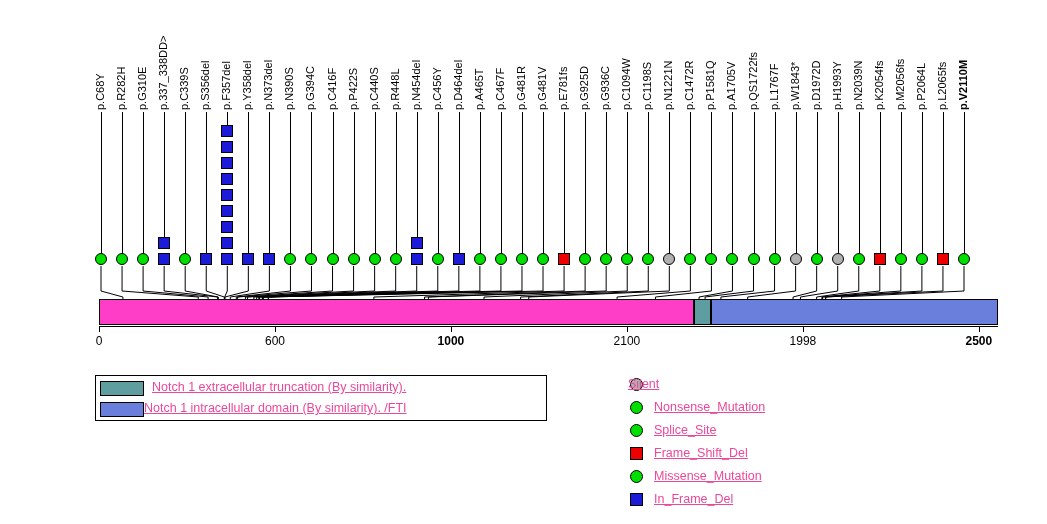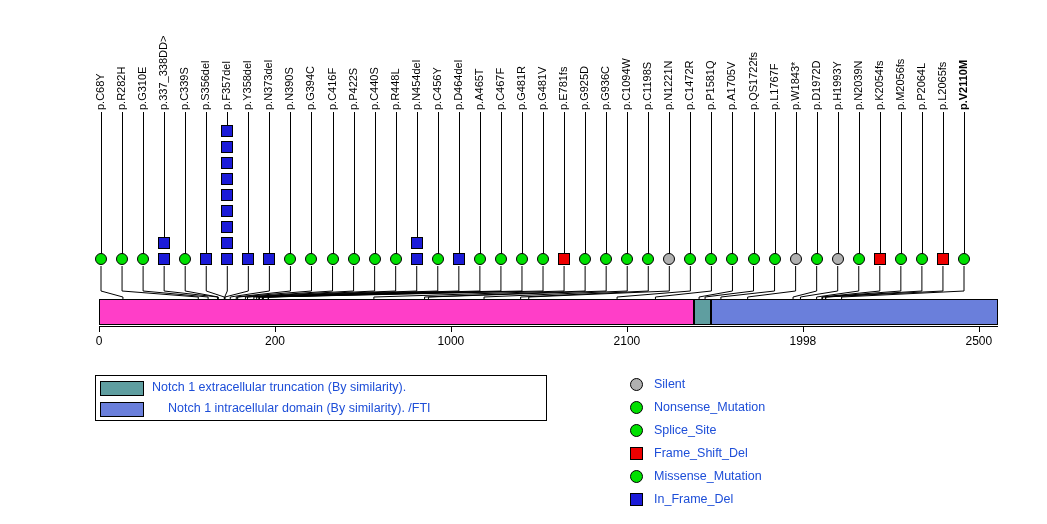--- a/index.html
+++ b/index.html
@@ -21,21 +21,21 @@
   }
   .lollipop-label.bold{font-weight:bold;}
   .stem{position:absolute;width:1px;background:#000;}
   .marker{position:absolute;}
   .marker.circle{border-radius:50%;}
   .domain-track{position:absolute;}
   .axis-line{position:absolute;background:#000;height:1px;}
   .tick{position:absolute;width:1px;background:#000;}
   .tick-label{position:absolute;font-size:12px;color:#000;text-align:center;}
   .legend-box{position:absolute;border:1px solid #000;}
-  .legend-text{position:absolute;font-size:12.5px;color:#1d4ed8;white-space:nowrap;}
+  .legend-text{position:absolute;font-size:12.5px;color:#ec4899;white-space:nowrap;text-decoration:underline;}
   .legend-frame{position:absolute;border:1px solid #000;background:#fff;}
 </style>
 </head>
 <body>
 
 <div id="stage">
     <div class="domain-track" style="left: 693.801px; top: 299px; width: 17.5977px; height: 26px; background: rgb(95, 158, 160); border: 1px solid rgb(0, 0, 0); box-sizing: border-box; z-index: 2;"></div>
     <div class="domain-track" style="left: 711.398px; top: 299px; width: 286.842px; height: 26px; background: rgb(106, 127, 219); border: 1px solid rgb(0, 0, 0); box-sizing: border-box; z-index: 2;"></div>
     <div class="domain-track" style="left: 99px; top: 299px; width: 594.801px; height: 26px; background: rgb(255, 62, 200); border: 1px solid rgb(0, 0, 0); box-sizing: border-box; z-index: 2;"></div>
     <div class="lollipop-label" style="left: 95px; bottom: 414px; height: 100px;">p.C68Y</div>
@@ -297,36 +297,36 @@
     <div class="lollipop-label bold" style="left: 958px; bottom: 414px; height: 100px;">p.V2110M</div>
     <div class="stem" style="left: 964px; top: 112px; height: 147px;"></div>
     <svg width="1047" height="524" style="position: absolute; left: 0px; top: 0px; pointer-events: none;">
       <path d="M 964 266 L 964 291 L 841.62109375 297 L 841.62109375 299" stroke="#000" fill="none" stroke-width="1"></path>
     </svg>
     <div class="marker circle" style="left: 958px; top: 253px; width: 12px; height: 12px; background: rgb(0, 224, 0); border: 1px solid rgb(0, 0, 0); box-sizing: border-box; z-index: 3;"></div>
     <div class="axis-line" style="left: 99px; top: 326px; width: 899.24px;"></div>
     <div class="tick" style="left: 99px; top: 326px; height: 6px;"></div>
     <div class="tick-label" style="left: 69px; top: 334px; width: 60px;">0</div>
     <div class="tick" style="left: 274.977px; top: 326px; height: 6px;"></div>
-    <div class="tick-label" style="left: 244.977px; top: 334px; width: 60px;">200</div>
+    <div class="tick-label" style="left: 244.977px; top: 334px; width: 60px;">600</div>
     <div class="tick" style="left: 450.953px; top: 326px; height: 6px;"></div>
-    <div class="tick-label" style="left: 420.953px; top: 334px; width: 60px;">1000</div>
+    <div class="tick-label" style="left: 420.953px; top: 334px; width: 60px; font-weight: bold;">1000</div>
     <div class="tick" style="left: 626.93px; top: 326px; height: 6px;"></div>
     <div class="tick-label" style="left: 596.93px; top: 334px; width: 60px;">2100</div>
     <div class="tick" style="left: 802.906px; top: 326px; height: 6px;"></div>
     <div class="tick-label" style="left: 772.906px; top: 334px; width: 60px;">1998</div>
     <div class="tick" style="left: 978.883px; top: 326px; height: 6px;"></div>
-    <div class="tick-label" style="left: 948.883px; top: 334px; width: 60px;">2500</div>
+    <div class="tick-label" style="left: 948.883px; top: 334px; width: 60px; font-weight: bold;">2500</div>
     <div class="legend-frame" style="left: 95px; top: 375px; width: 450px; height: 44px;"></div>
     <div class="legend-box" style="left: 100px; top: 381px; width: 42px; height: 13px; background: rgb(95, 158, 160);"></div>
     <div class="legend-text" style="left: 152px; top: 380px;">Notch 1 extracellular truncation (By similarity).</div>
     <div class="legend-box" style="left: 100px; top: 402px; width: 42px; height: 13px; background: rgb(106, 127, 219);"></div>
-    <div class="legend-text" style="left: 168px; top: 401px;">Notch 1 intracellular domain (By similarity). /FTI</div>
+    <div class="legend-text" style="left: 144px; top: 401px;">Notch 1 intracellular domain (By similarity). /FTI</div>
     <div class="marker circle" style="left: 630px; top: 378px; width: 13px; height: 13px; background: rgb(176, 176, 176); border: 1px solid rgb(0, 0, 0); box-sizing: border-box;"></div>
-    <div class="legend-text" style="left: 654px; top: 377px;">Silent</div>
+    <div class="legend-text" style="left: 628px; top: 377px;">Silent</div>
     <div class="marker circle" style="left: 630px; top: 401px; width: 13px; height: 13px; background: rgb(0, 224, 0); border: 1px solid rgb(0, 0, 0); box-sizing: border-box;"></div>
     <div class="legend-text" style="left: 654px; top: 400px;">Nonsense_Mutation</div>
     <div class="marker circle" style="left: 630px; top: 424px; width: 13px; height: 13px; background: rgb(0, 224, 0); border: 1px solid rgb(0, 0, 0); box-sizing: border-box;"></div>
     <div class="legend-text" style="left: 654px; top: 423px;">Splice_Site</div>
     <div class="marker square" style="left: 630px; top: 447px; width: 13px; height: 13px; background: rgb(238, 0, 0); border: 1px solid rgb(0, 0, 0); box-sizing: border-box;"></div>
     <div class="legend-text" style="left: 654px; top: 446px;">Frame_Shift_Del</div>
     <div class="marker circle" style="left: 630px; top: 470px; width: 13px; height: 13px; background: rgb(0, 224, 0); border: 1px solid rgb(0, 0, 0); box-sizing: border-box;"></div>
     <div class="legend-text" style="left: 654px; top: 469px;">Missense_Mutation</div>
     <div class="marker square" style="left: 630px; top: 493px; width: 13px; height: 13px; background: rgb(27, 27, 216); border: 1px solid rgb(0, 0, 0); box-sizing: border-box;"></div>
     <div class="legend-text" style="left: 654px; top: 492px;">In_Frame_Del</div>

